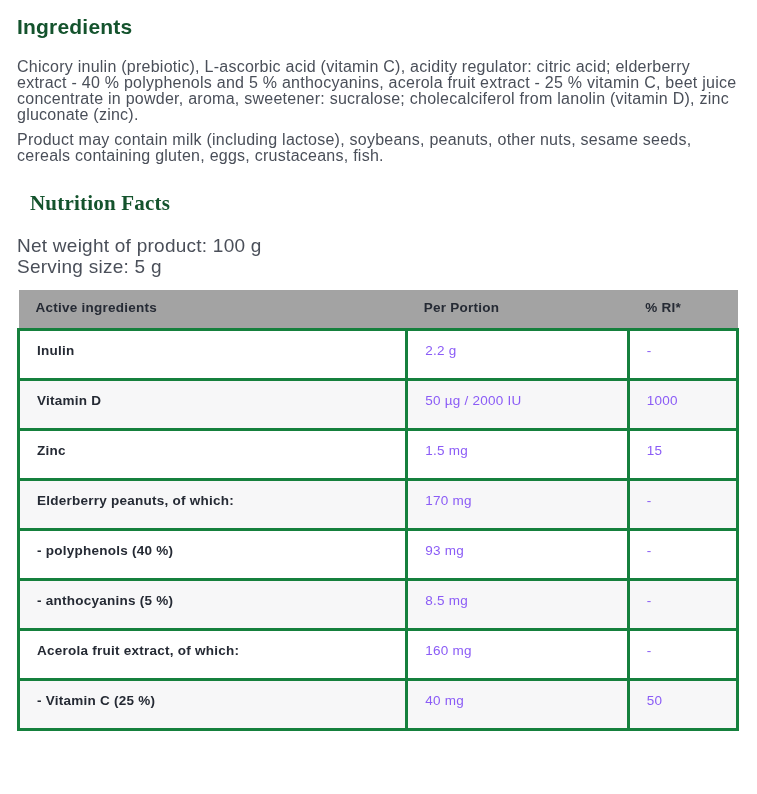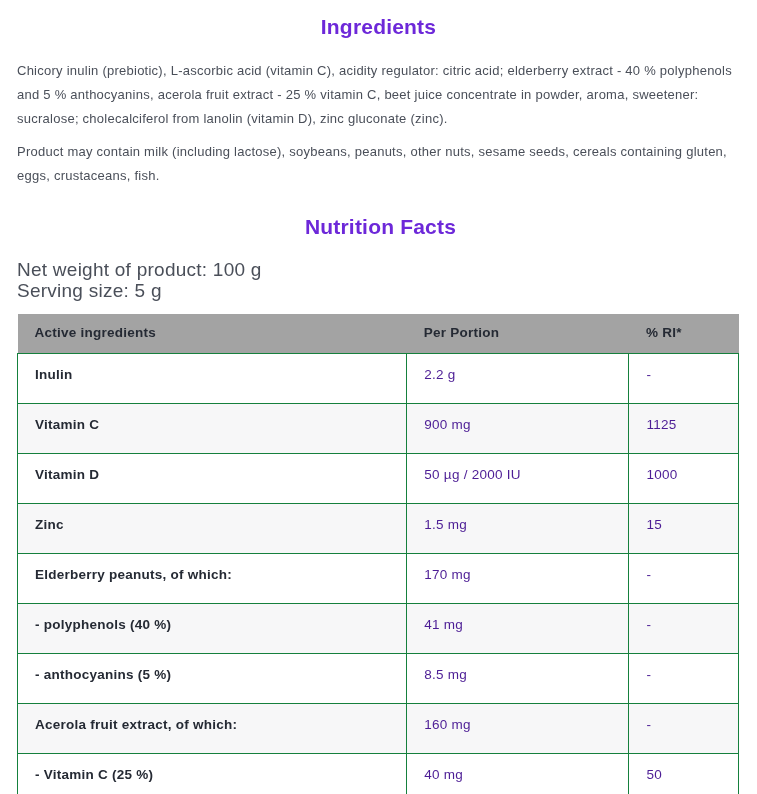--- a/index.html
+++ b/index.html
@@ -13,29 +13,28 @@
     width: 757px;
     min-height: 794px;
     padding: 12px 17px 16px 17px;
     background: #ffffff;
   }
   h2.section-title {
     font-size: 21px;
     line-height: 26px;
     font-weight: 700;
     letter-spacing: 0.2px;
-    color: #6d28d9;
+    color: #14532d;
     margin: 0;
-    text-align: center;
   }
   h2.section-title.first { margin: 2px 0 19px 0; }
-  h2.section-title.second { margin: 26px 0 19px 4px; }
+  h2.section-title.second { margin: 26px 0 19px 13px; font-family: Liberation Serif, serif; }
   p.body-text {
-    font-size: 13px;
-    line-height: 24px;
+    font-size: 16px;
+    line-height: 16px;
     letter-spacing: 0.25px;
     margin: 0 0 9px 0;
     max-width: 722px;
   }
   p.meta-line {
     font-size: 19px;
     line-height: 21px;
     letter-spacing: 0.25px;
     margin: 0;
   }
@@ -54,29 +53,29 @@
     text-align: left;
     font-weight: 700;
     color: #252a34;
     border: none;
     background: #a3a3a3;
     height: 39px;
     padding: 0 14px 2px 17px;
     vertical-align: middle;
   }
   table.nutrition-table tbody td {
-    border: 1px solid #15803d;
+    border: 3px solid #15803d;
     height: 50px;
     padding: 0 14px 8px 17px;
     vertical-align: middle;
   }
   table.nutrition-table tbody tr:nth-child(even) { background: #f7f7f8; }
   table.nutrition-table tbody tr:nth-child(odd)  { background: #ffffff; }
   td.cell-name { font-weight: 700; color: #252a34; }
-  td.cell-portion, td.cell-ri { font-weight: 400; color: #4c1d95; }
+  td.cell-portion, td.cell-ri { font-weight: 400; color: #8b5cf6; }
 </style>
 </head>
 <body>
 
 <div class="page">
 
   <h2 class="section-title first">Ingredients</h2>
 
   <p class="body-text">Chicory inulin (prebiotic), L-ascorbic acid (vitamin C), acidity regulator: citric acid; elderberry extract - 40 % polyphenols and 5 % anthocyanins, acerola fruit extract - 25 % vitamin C, beet juice concentrate in powder, aroma, sweetener: sucralose; cholecalciferol from lanolin (vitamin D), zinc gluconate (zinc).</p>
 
@@ -102,42 +101,37 @@
         <th>% RI*</th>
       </tr>
     </thead>
     <tbody id="table-body">
         <tr>
           <td class="cell-name">Inulin</td>
           <td class="cell-portion">2.2 g</td>
           <td class="cell-ri">-</td>
         </tr>
         <tr>
-          <td class="cell-name">Vitamin C</td>
-          <td class="cell-portion">900 mg</td>
-          <td class="cell-ri">1125</td>
-        </tr>
-        <tr>
           <td class="cell-name">Vitamin D</td>
           <td class="cell-portion">50 µg / 2000 IU</td>
           <td class="cell-ri">1000</td>
         </tr>
         <tr>
           <td class="cell-name">Zinc</td>
           <td class="cell-portion">1.5 mg</td>
           <td class="cell-ri">15</td>
         </tr>
         <tr>
           <td class="cell-name">Elderberry peanuts, of which:</td>
           <td class="cell-portion">170 mg</td>
           <td class="cell-ri">-</td>
         </tr>
         <tr>
           <td class="cell-name">- polyphenols (40 %)</td>
-          <td class="cell-portion">41 mg</td>
+          <td class="cell-portion">93 mg</td>
           <td class="cell-ri">-</td>
         </tr>
         <tr>
           <td class="cell-name">- anthocyanins (5 %)</td>
           <td class="cell-portion">8.5 mg</td>
           <td class="cell-ri">-</td>
         </tr>
         <tr>
           <td class="cell-name">Acerola fruit extract, of which:</td>
           <td class="cell-portion">160 mg</td>

